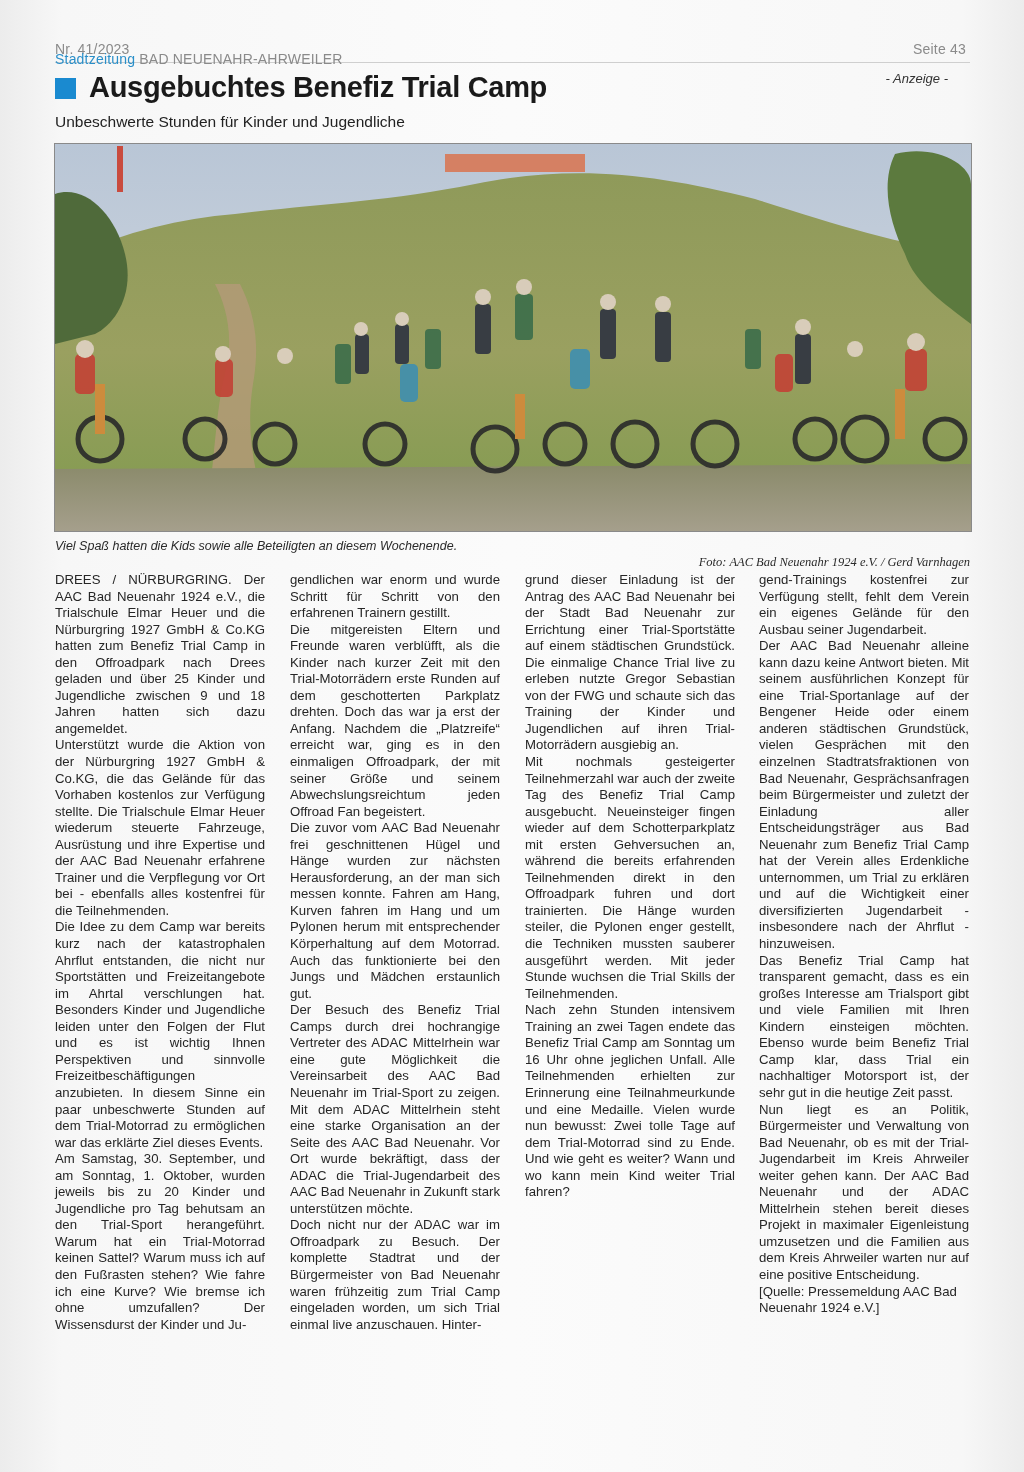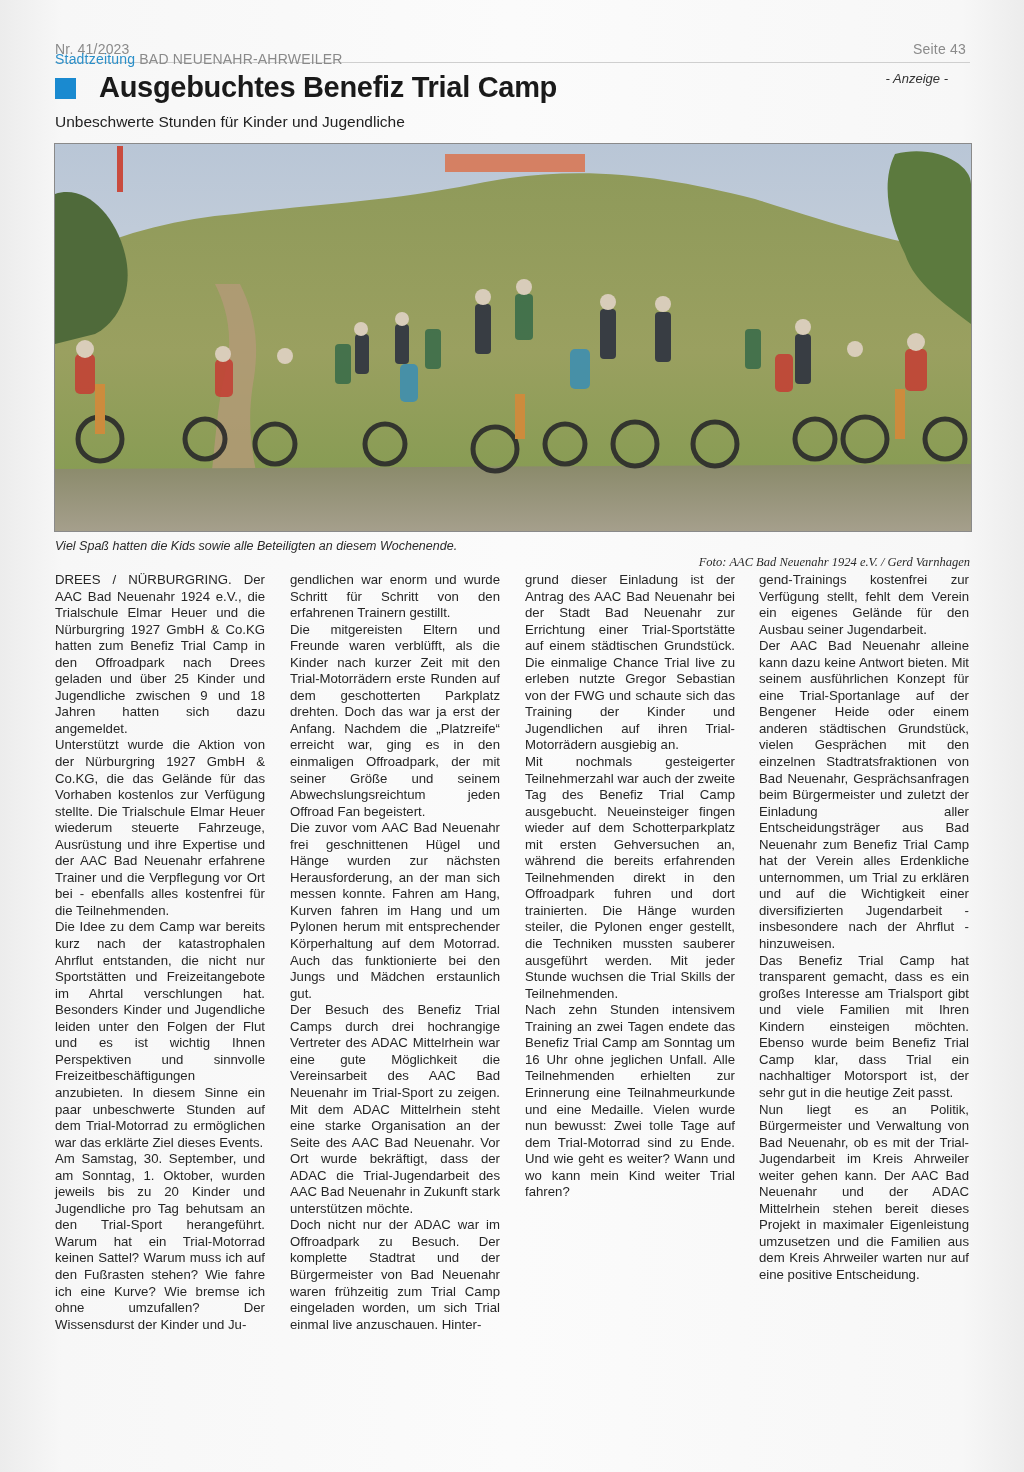--- a/index.html
+++ b/index.html
@@ -57,21 +57,21 @@
   <span class="issue">Nr. 41/2023</span>
   <span class="paper">
     <span class="brand">Stadtzeitung</span>
     <span class="city">BAD NEUENAHR-AHRWEILER</span>
   </span>
   <span class="page">Seite 43</span>
 </div>
 
 <div class="title-row">
   <span class="title-square" style="background: rgb(26, 138, 208);"></span>
-  <h1 class="title" style="margin:10px">Ausgebuchtes Benefiz Trial Camp</h1>
+  <h1 class="title" style="margin:0">Ausgebuchtes Benefiz Trial Camp</h1>
 </div>
 <div class="anzeige">- Anzeige -</div>
 <div class="subtitle">Unbeschwerte Stunden für Kinder und Jugendliche</div>
 
 <div class="photo" title="Gruppenfoto: Kinder und Jugendliche mit Trial-Motorrädern vor einem grasbewachsenen Hügel, dahinter Eltern und Betreuer">
   <svg viewBox="0 0 916 387" preserveAspectRatio="none">
     <defs>
       <linearGradient id="sky" x1="0" y1="0" x2="0" y2="1">
         <stop offset="0" stop-color="#b9c6d6"></stop>
         <stop offset="1" stop-color="#d9dde3"></stop>
@@ -177,14 +177,15 @@
   <div class="col col3">
     <p>grund dieser Einladung ist der Antrag des AAC Bad Neuenahr bei der Stadt Bad Neuenahr zur Errichtung einer Trial-Sportstätte auf einem städtischen Grundstück. Die einmalige Chance Trial live zu erleben nutzte Gregor Sebastian von der FWG und schaute sich das Training der Kinder und Jugendlichen auf ihren Trial-Motorrädern ausgiebig an.</p>
     <p>Mit nochmals gesteigerter Teilnehmerzahl war auch der zweite Tag des Benefiz Trial Camp ausgebucht. Neueinsteiger fingen wieder auf dem Schotterparkplatz mit ersten Gehversuchen an, während die bereits erfahrenden Teilnehmenden direkt in den Offroadpark fuhren und dort trainierten. Die Hänge wurden steiler, die Pylonen enger gestellt, die Techniken mussten sauberer ausgeführt werden. Mit jeder Stunde wuchsen die Trial Skills der Teilnehmenden.</p>
     <p>Nach zehn Stunden intensivem Training an zwei Tagen endete das Benefiz Trial Camp am Sonntag um 16 Uhr ohne jeglichen Unfall. Alle Teilnehmenden erhielten zur Erinnerung eine Teilnahmeurkunde und eine Medaille. Vielen wurde nun bewusst: Zwei tolle Tage auf dem Trial-Motorrad sind zu Ende. Und wie geht es weiter? Wann und wo kann mein Kind weiter Trial fahren?</p>
   </div>
   <div class="col col4">
     <p>gend-Trainings kostenfrei zur Verfügung stellt, fehlt dem Verein ein eigenes Gelände für den Ausbau seiner Jugendarbeit.</p>
     <p>Der AAC Bad Neuenahr alleine kann dazu keine Antwort bieten. Mit seinem ausführlichen Konzept für eine Trial-Sportanlage auf der Bengener Heide oder einem anderen städtischen Grundstück, vielen Gesprächen mit den einzelnen Stadtratsfraktionen von Bad Neuenahr, Gesprächsanfragen beim Bürgermeister und zuletzt der Einladung aller Entscheidungsträger aus Bad Neuenahr zum Benefiz Trial Camp hat der Verein alles Erdenkliche unternommen, um Trial zu erklären und auf die Wichtigkeit einer diversifizierten Jugendarbeit - insbesondere nach der Ahrflut - hinzuweisen.</p>
     <p>Das Benefiz Trial Camp hat transparent gemacht, dass es ein großes Interesse am Trialsport gibt und viele Familien mit Ihren Kindern einsteigen möchten. Ebenso wurde beim Benefiz Trial Camp klar, dass Trial ein nachhaltiger Motorsport ist, der sehr gut in die heutige Zeit passt.</p>
     <p>Nun liegt es an Politik, Bürgermeister und Verwaltung von Bad Neuenahr, ob es mit der Trial-Jugendarbeit im Kreis Ahrweiler weiter gehen kann. Der AAC Bad Neuenahr und der ADAC Mittelrhein stehen bereit dieses Projekt in maximaler Eigenleistung umzusetzen und die Familien aus dem Kreis Ahrweiler warten nur auf eine positive Entscheidung.</p>
+    <p style="text-align:left">[Quelle: Pressemeldung AAC Bad Neuenahr 1924 e.V.]</p>
   </div>
 </div>
 
 </body></html>

